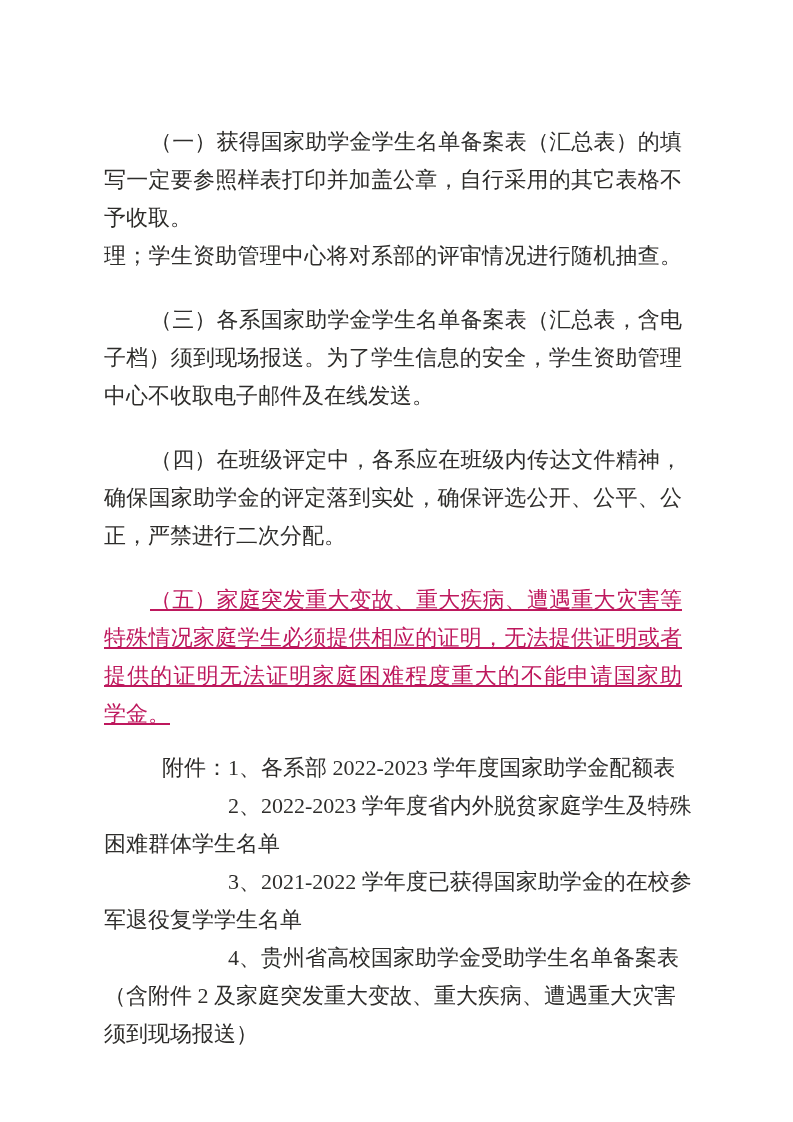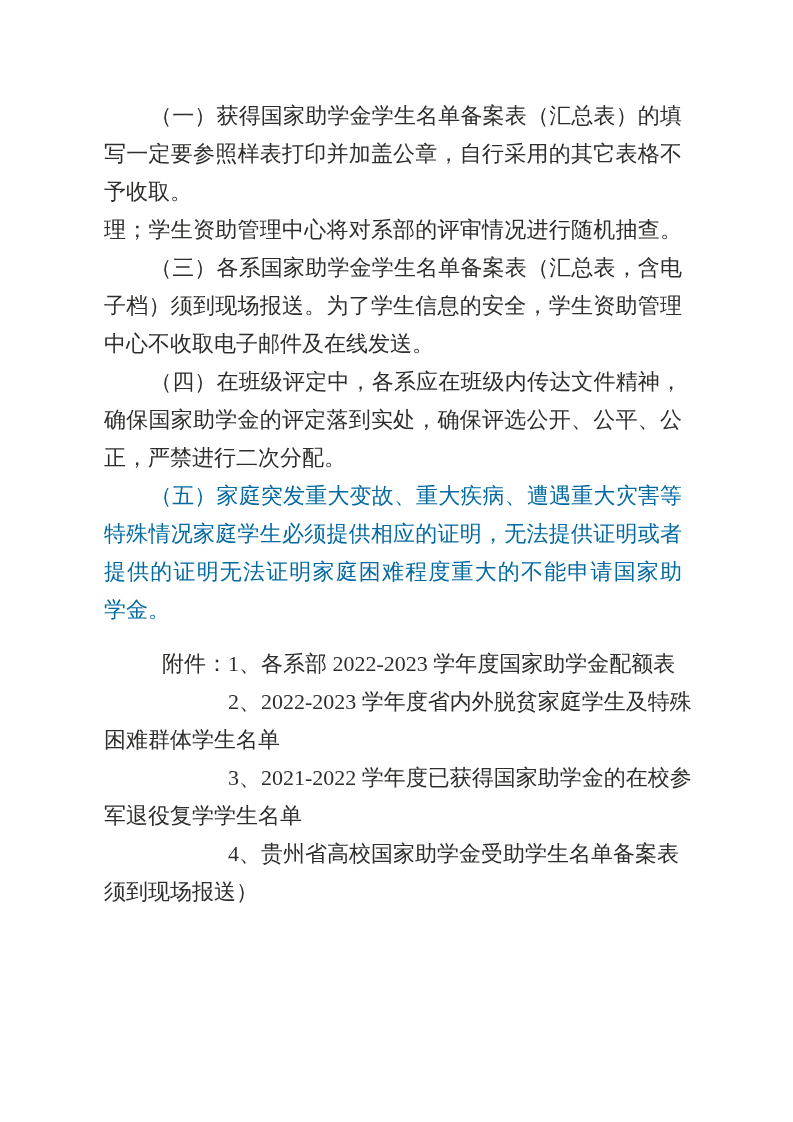--- a/index.html
+++ b/index.html
@@ -27,22 +27,22 @@
     height: 38px;
     line-height: 38px;
     white-space: nowrap;
   }
   .full {
     white-space: normal;
     text-align: justify;
     text-align-last: justify;
     text-justify: inter-character;
   }
-  .red { color: #0369a1; }
-  .indent-para { padding-left: 46px; }
+  .red { color: #be185d; text-decoration: underline; }
+  .indent-para { padding-left: 46px; margin-top: 26px; }
   .indent-fujian { padding-left: 58px; }
   .indent-item { padding-left: 124px; }
   .attach-gap { margin-top: 16px; }
 </style>
 </head>
 <body>
 
 <div class="page">
   <div class="doc">
 
@@ -67,16 +67,17 @@
 
     <div class="line indent-fujian attach-gap">附件：1、各系部 2022-2023 学年度国家助学金配额表</div>
 
     <div class="line indent-item">2、2022-2023 学年度省内外脱贫家庭学生及特殊</div>
     <div class="line">困难群体学生名单</div>
 
     <div class="line indent-item">3、2021-2022 学年度已获得国家助学金的在校参</div>
     <div class="line">军退役复学学生名单</div>
 
     <div class="line indent-item">4、贵州省高校国家助学金受助学生名单备案表</div>
+    <div class="line">（含附件 2 及家庭突发重大变故、重大疾病、遭遇重大灾害</div>
     <div class="line">须到现场报送）</div>
 
   </div>
 </div>
 
 </body></html>

